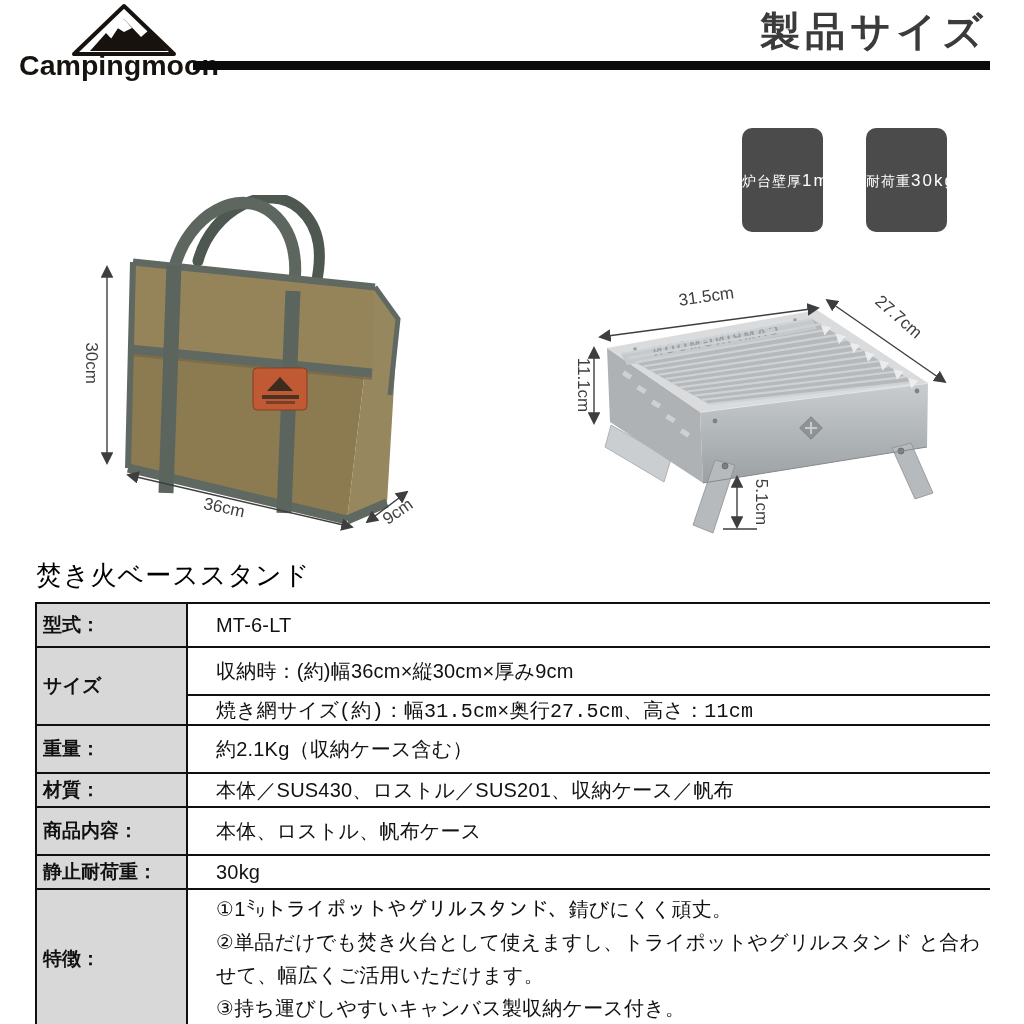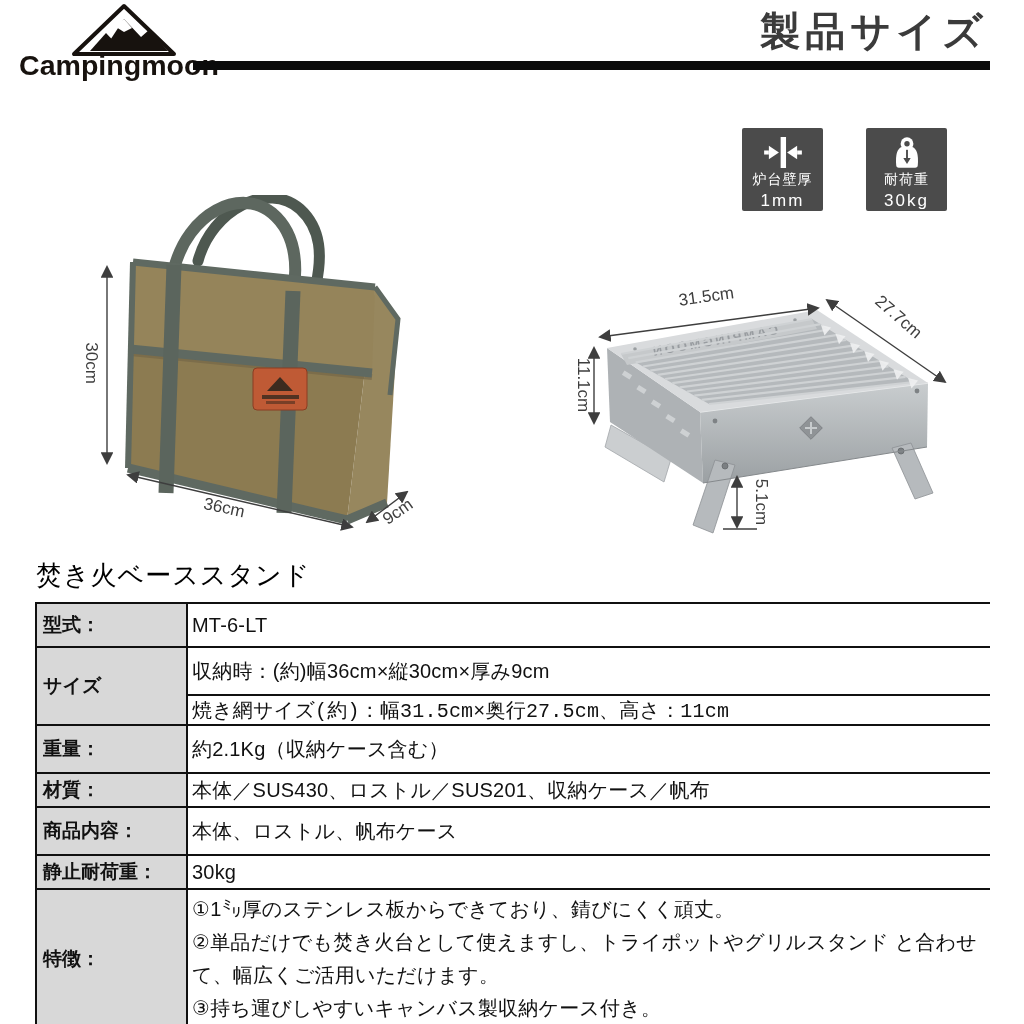--- a/index.html
+++ b/index.html
@@ -8,41 +8,41 @@
 
   
   .logo-icon{position:absolute;left:46px;top:2px;}
   .wordmark{position:absolute;left:19px;top:50px;width:170px;font-size:28px;font-weight:800;
             letter-spacing:0px;color:#17120e;transform:scaleX(1.02);transform-origin:left;}
   .page-title{position:absolute;top:6px;right:36px;font-size:40px;font-weight:900;
               letter-spacing:5px;color:#3b3b3b;line-height:50px;}
   .accent-bar{position:absolute;left:193px;top:61px;width:797px;height:9px;background:#0b0b0b;}
 
   
-  .badge{position:absolute;top:128px;width:81px;height:83px;background:#4b4b4b;border-radius:2px;
-         display:flex;flex-direction:column;align-items:center;justify-content:flex-start;}
+  .badge{position:absolute;top:128px;width:81px;height:104px;background:#4b4b4b;border-radius:10px;
+         display:flex;flex-direction:row;align-items:center;justify-content:flex-start;}
   .badge.b1{left:742px;}
   .badge.b2{left:858px;margin-left:8px;}
   .badge svg{margin-top:9px;}
   .badge-label{color:#fff;font-size:14px;margin-top:3px;letter-spacing:1px;white-space:nowrap;}
   .badge-value{color:#fff;font-size:17px;margin-top:2px;letter-spacing:2px;font-weight:500;}
 
   
   .fig-bag{position:absolute;left:60px;top:195px;}
   .fig-stand{position:absolute;left:565px;top:275px;}
   .dim-text{fill:#3e3e3e;font-size:17px;font-family:"Liberation Sans","DejaVu Sans",sans-serif;}
   .dim-line{stroke:#3e3e3e;stroke-width:1.4;fill:none;}
 
   
   .product-name{position:absolute;left:36px;top:558px;font-size:26px;letter-spacing:1px;
                 font-family:"Liberation Serif","DejaVu Serif",serif;color:#000;}
   table.spec{position:absolute;left:35px;top:602px;width:955px;border-collapse:collapse;table-layout:fixed;}
   table.spec th{width:135px;background:#d8d8d8;border:2px solid #101010;font-size:19px;font-weight:bold;
                 text-align:left;padding:0 8px 0 6px;white-space:nowrap;}
-  table.spec td{border:2px solid #101010;border-right:0;font-size:20px;padding:0 6px 0 4px;
+  table.spec td{border:2px solid #101010;border-right:0;font-size:20px;padding:0 6px 0 28px;
                 vertical-align:middle;letter-spacing:0.2px;}
   tr.h44{height:44px;} tr.h36{height:48px;} tr.h30{height:30px;font-family:Liberation Mono, monospace;} tr.h34{height:34px;} tr.h140{height:140px;}
   td.feat div{line-height:33px;}
 </style>
 </head>
 <body>
 
 <div class="stage">
 
   <svg class="logo-icon" width="150" height="56" viewBox="0 0 150 56">
@@ -221,21 +221,21 @@
       <th>商品内容：</th>
       <td>本体、ロストル、帆布ケース</td>
     </tr>
     <tr class="h34">
       <th>静止耐荷重：</th>
       <td>30kg</td>
     </tr>
     <tr class="h140">
       <th>特徴：</th>
       <td class="feat">
-        <div>①1㍉厚のステンレス板からできており、錆びにくく頑丈。</div>
+        <div>①1㍉トライポットやグリルスタンド、錆びにくく頑丈。</div>
         <div>②単品だけでも焚き火台として使えますし、トライポットやグリルスタンド と合わせて、幅広くご活用いただけます。</div>
         <div>③持ち運びしやすいキャンバス製収納ケース付き。</div>
       </td>
     </tr>
   </tbody>
     </table>
 
 </div>
 
 </body></html>

